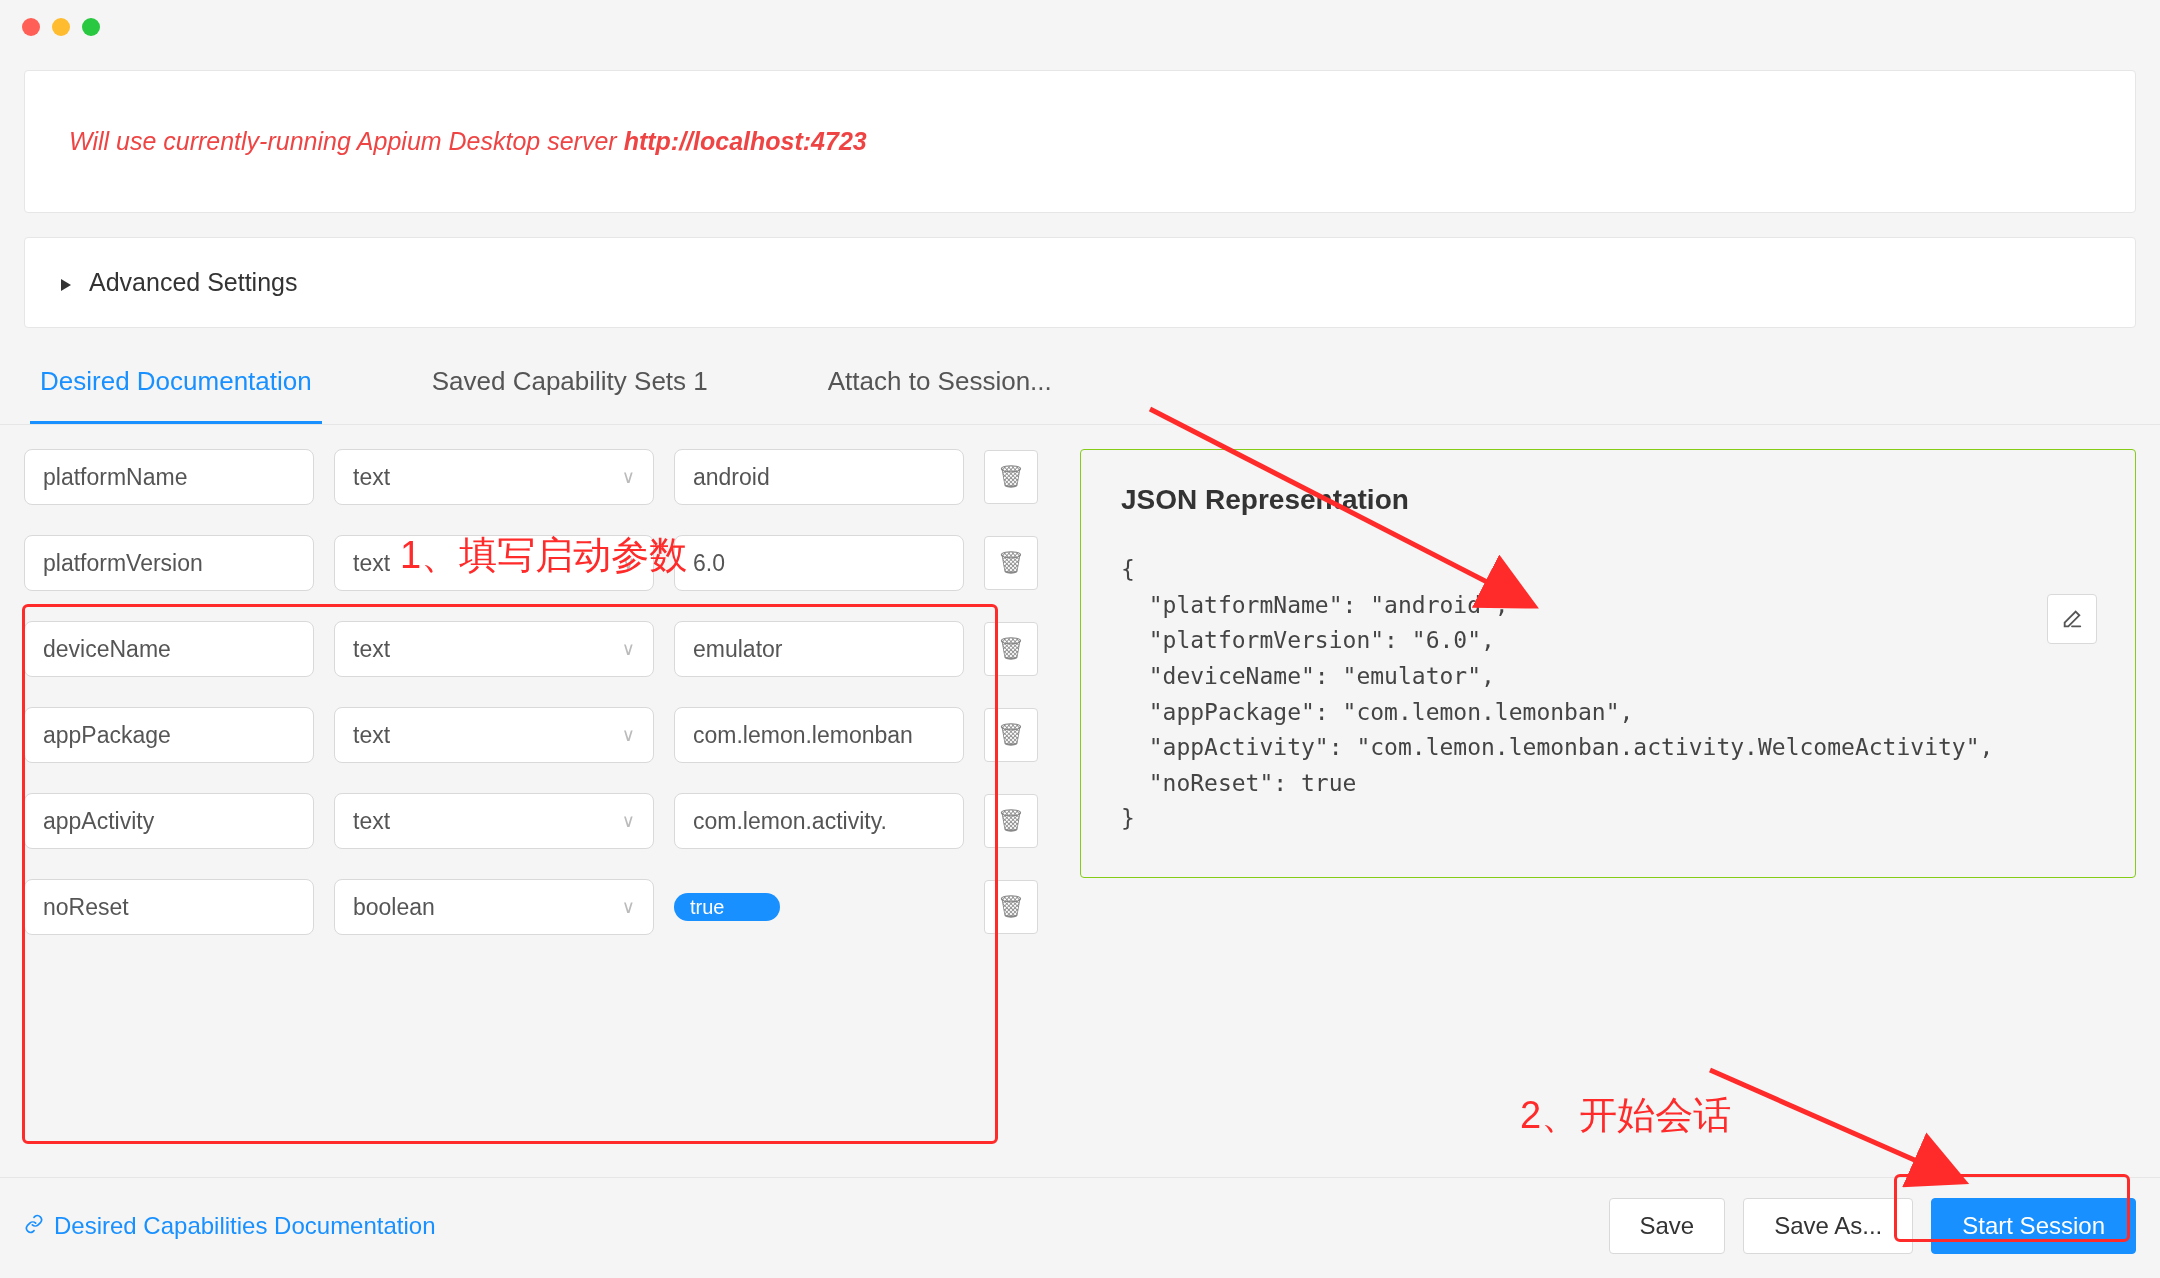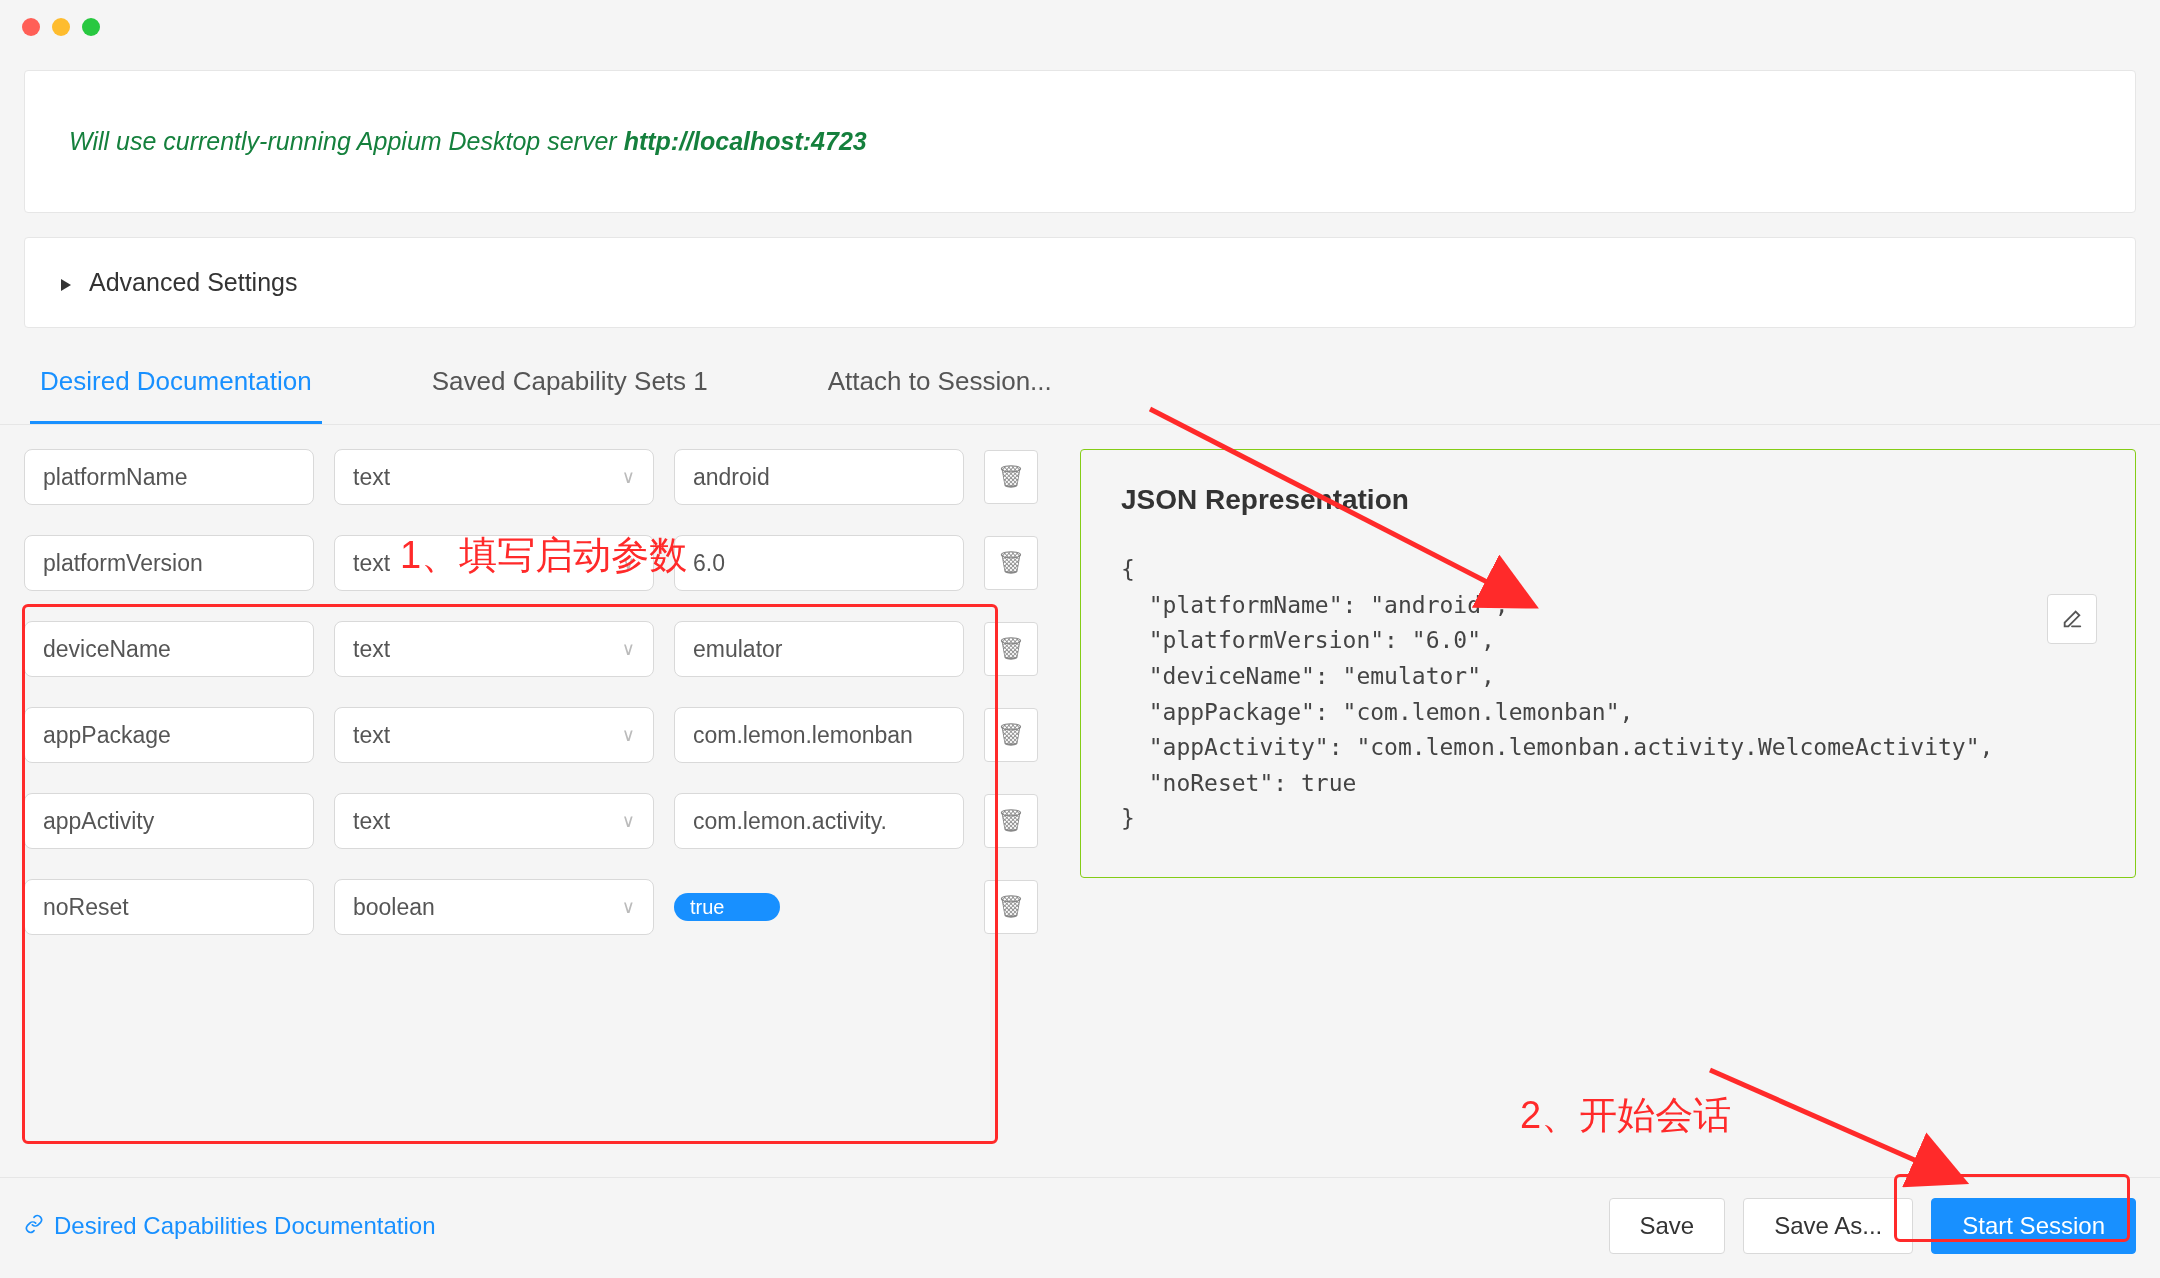--- a/index.html
+++ b/index.html
@@ -51,21 +51,21 @@
   .card {
     background: #fff;
     border: 1px solid #e6e6e6;
     border-radius: 4px;
     margin: 24px;
   }
   .server-info {
     padding: 56px 44px;
     font-size: 25px;
     font-style: italic;
-    color: #15803d;
+    color: #ef4444;
   }
   .server-info b { font-style: italic; font-weight: 700; }
 
   .advanced {
     padding: 30px 36px;
     font-size: 25px;
     display: flex;
     align-items: center;
     gap: 18px;
     cursor: pointer;

